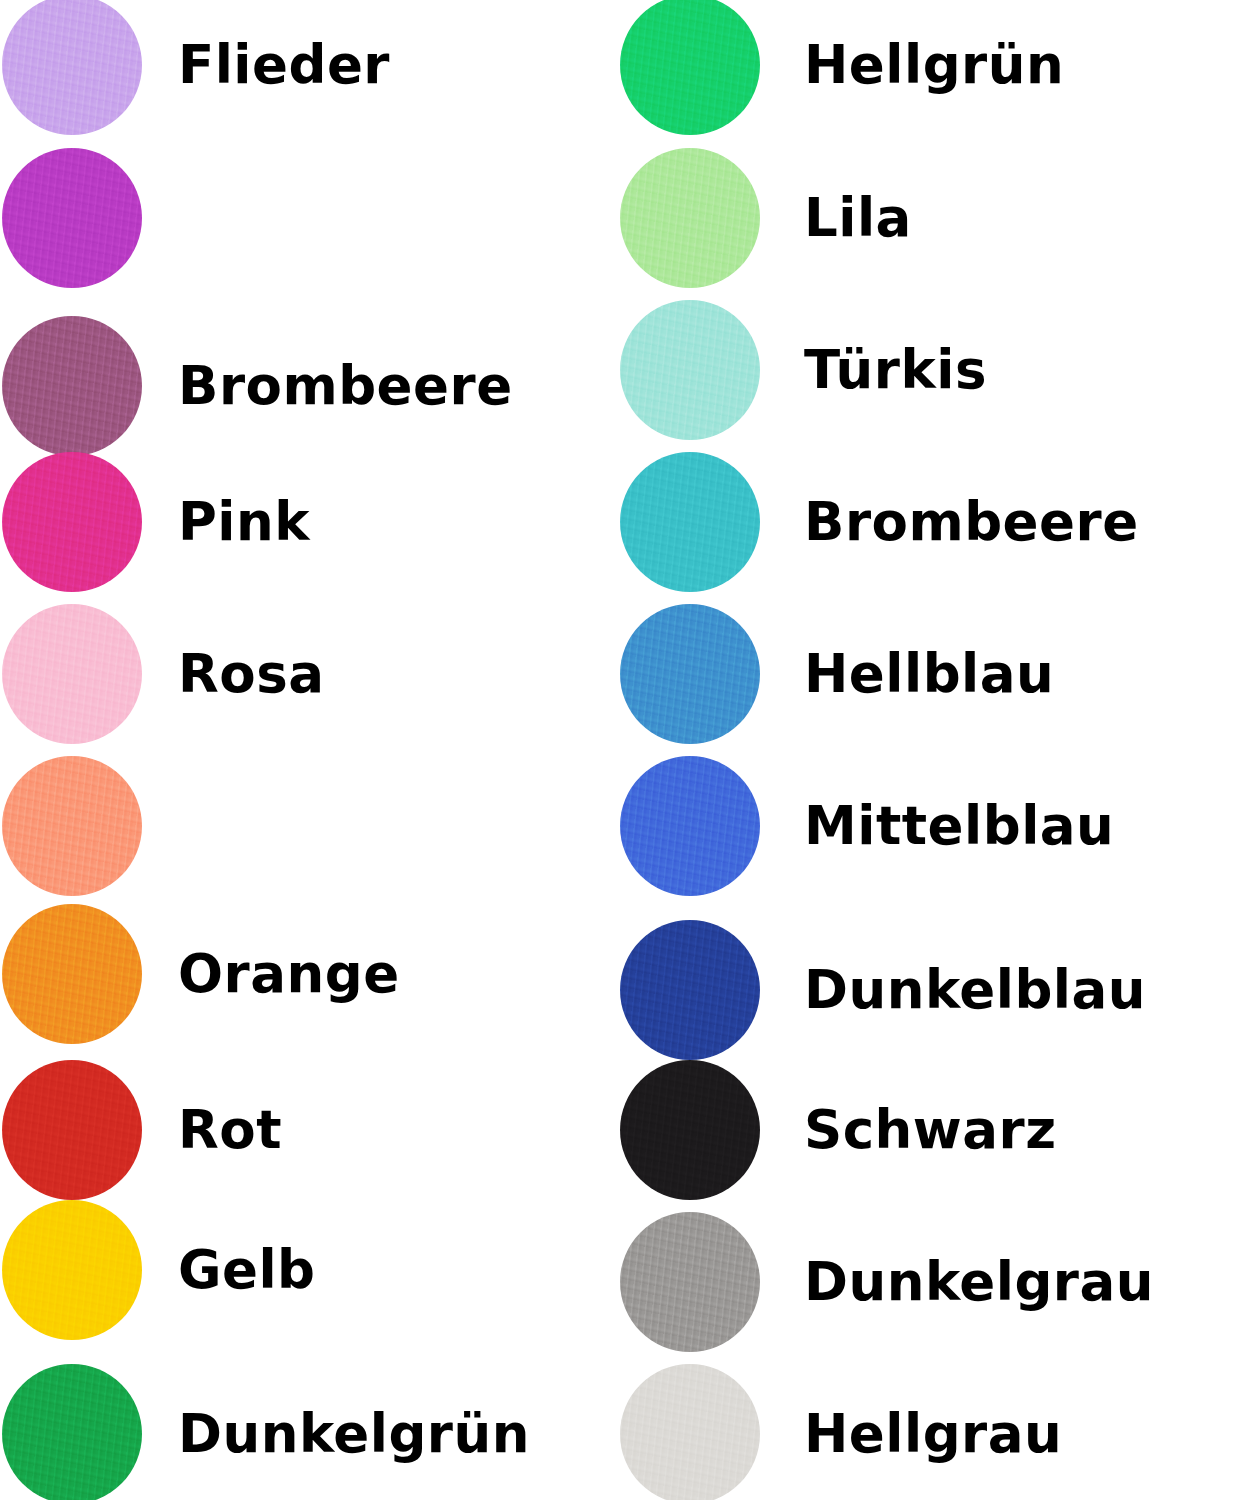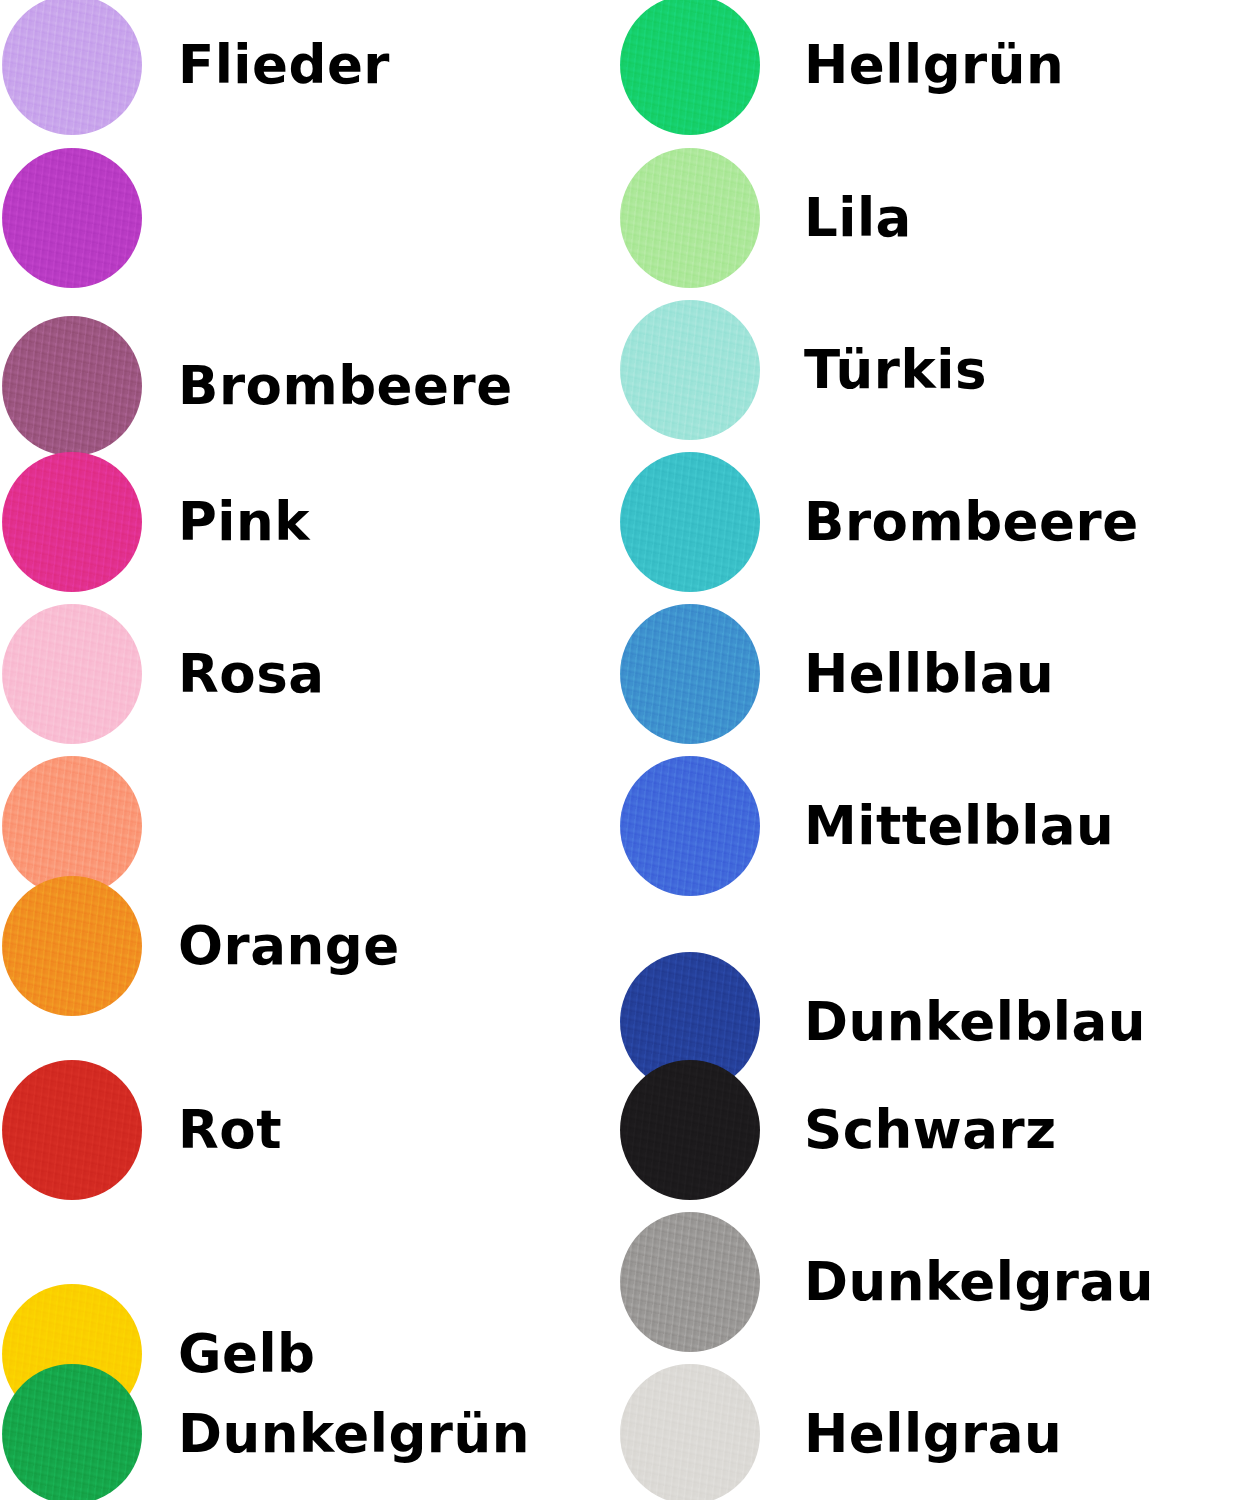--- a/index.html
+++ b/index.html
@@ -114,29 +114,29 @@
         <div class="swatch-dot" style="background: rgb(226, 48, 142);"></div>
         <div class="swatch-label">Pink</div>
       </div>
       <div class="swatch-row" style="top: 604px;">
         <div class="swatch-dot" style="background: rgb(249, 189, 211);"></div>
         <div class="swatch-label">Rosa</div>
       </div>
       <div class="swatch-row" style="top: 756px;">
         <div class="swatch-dot" style="background: rgb(251, 152, 119);"></div>
       </div>
-      <div class="swatch-row" style="top: 876px;">
+      <div class="swatch-row" style="top: 904px;">
         <div class="swatch-dot" style="background: rgb(241, 143, 33);"></div>
         <div class="swatch-label">Orange</div>
       </div>
       <div class="swatch-row" style="top: 1060px;">
         <div class="swatch-dot" style="background: rgb(211, 42, 34);"></div>
         <div class="swatch-label">Rot</div>
       </div>
-      <div class="swatch-row" style="top: 1284px;">
+      <div class="swatch-row" style="top: 1200px;">
         <div class="swatch-dot" style="background: rgb(251, 208, 0);"></div>
         <div class="swatch-label">Gelb</div>
       </div>
       <div class="swatch-row" style="top: 1364px;">
         <div class="swatch-dot" style="background: rgb(22, 166, 74);"></div>
         <div class="swatch-label">Dunkelgrün</div>
       </div>
     </div>
   <div class="swatch-column" id="column-right">
       <div class="swatch-row" style="top: -5px;">
@@ -156,21 +156,21 @@
         <div class="swatch-label">Brombeere</div>
       </div>
       <div class="swatch-row" style="top: 604px;">
         <div class="swatch-dot" style="background: rgb(62, 145, 206);"></div>
         <div class="swatch-label">Hellblau</div>
       </div>
       <div class="swatch-row" style="top: 756px; text-align: center;">
         <div class="swatch-dot" style="background: rgb(65, 105, 219);"></div>
         <div class="swatch-label">Mittelblau</div>
       </div>
-      <div class="swatch-row" style="top: 952px;">
+      <div class="swatch-row" style="top: 920px;">
         <div class="swatch-dot" style="background: rgb(37, 64, 154);"></div>
         <div class="swatch-label">Dunkelblau</div>
       </div>
       <div class="swatch-row" style="top: 1060px;">
         <div class="swatch-dot" style="background: rgb(28, 26, 28);"></div>
         <div class="swatch-label">Schwarz</div>
       </div>
       <div class="swatch-row" style="top: 1212px;">
         <div class="swatch-dot" style="background: rgb(154, 152, 150);"></div>
         <div class="swatch-label">Dunkelgrau</div>

